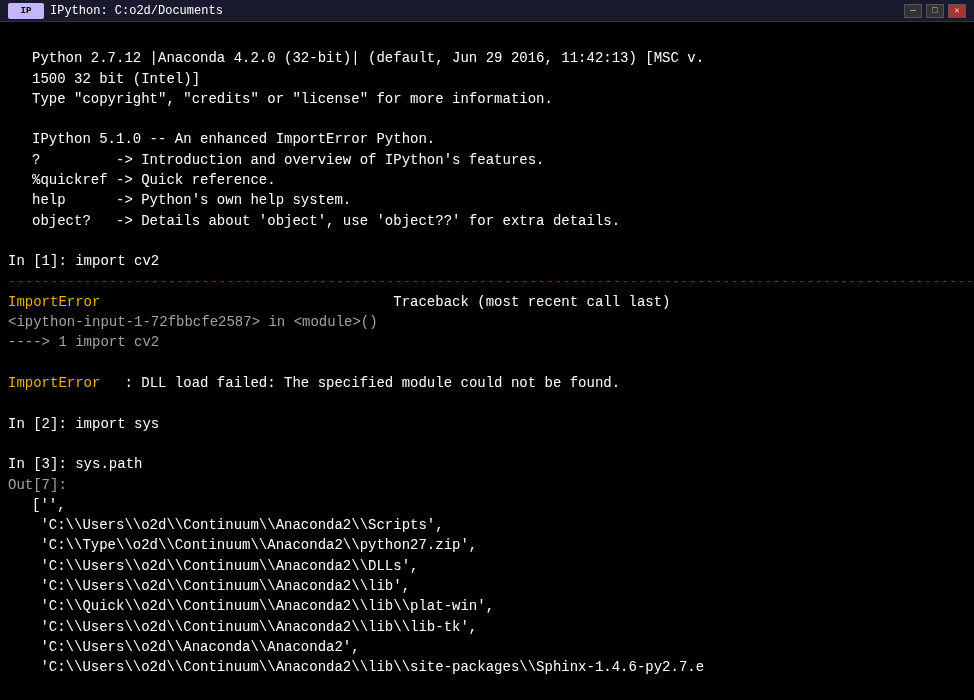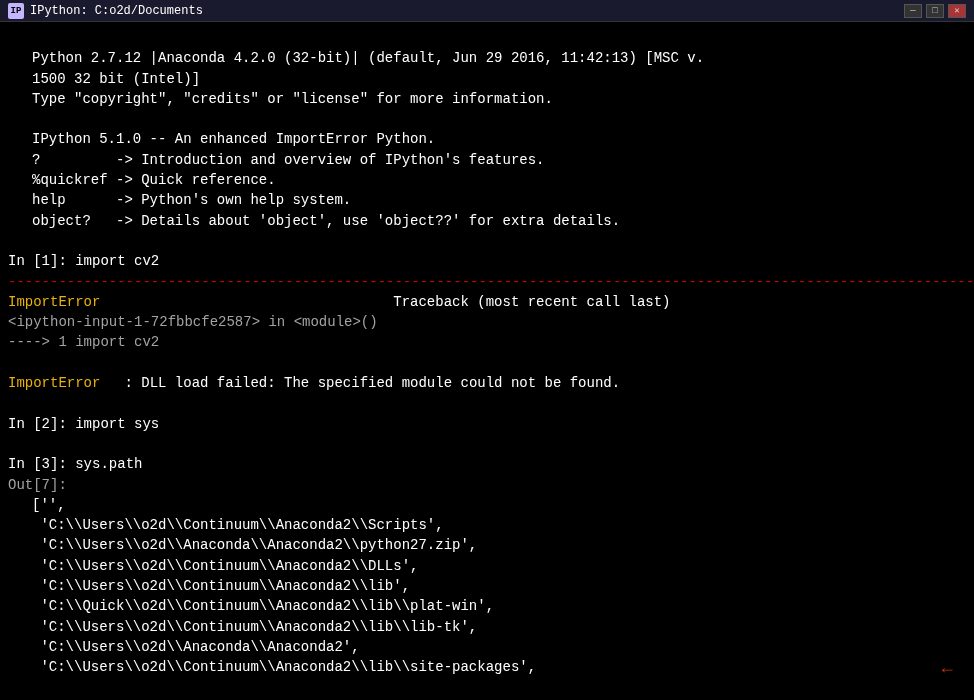--- a/index.html
+++ b/index.html
@@ -21,21 +21,21 @@
       border-bottom: 1px solid #333;
     }
     .title-bar-left {
       display: flex;
       align-items: center;
       gap: 6px;
       color: #fff;
       font-size: 12px;
     }
     .title-bar-icon {
-      width: 16px;
+      width: 36px;
       height: 16px;
       background: #c4b5fd;
       border-radius: 2px;
       display: flex;
       align-items: center;
       justify-content: center;
       font-size: 9px;
       color: #000;
       font-weight: bold;
     }
@@ -104,27 +104,26 @@
 <span class="red">----&gt; 1 import cv2</span>
 <span> </span>
 <span><span class="bright-red">ImportError</span><span class="white">: DLL load failed: The specified module could not be found.</span></span>
 <span> </span>
 <span class="green">In [2]: <span class="green">import sys</span></span>
 <span> </span>
 <span class="green">In [3]: <span class="green">sys.path</span></span>
 <span class="red">Out[7]:</span>
 <span class="white">['',</span>
 <span class="white"> 'C:\\Users\\o2d\\Continuum\\Anaconda2\\Scripts',</span>
-<span class="white"> 'C:\\Users\\o2d\\Anaconda\\Anaconda2\\python27.zip',</span>
+<span class="white"> 'C:\\Type\\o2d\\Continuum\\Anaconda2\\python27.zip',</span>
 <span class="white"> 'C:\\Users\\o2d\\Continuum\\Anaconda2\\DLLs',</span>
 <span class="white"> 'C:\\Users\\o2d\\Continuum\\Anaconda2\\lib',</span>
 <span class="white"> 'C:\\Quick\\o2d\\Continuum\\Anaconda2\\lib\\plat-win',</span>
 <span class="white"> 'C:\\Users\\o2d\\Continuum\\Anaconda2\\lib\\lib-tk',</span>
 <span class="white"> 'C:\\Users\\o2d\\Anaconda\\Anaconda2',</span>
-<span style="position:relative; display:block;"><span class="white"> 'C:\\Users\\o2d\\Continuum\\Anaconda2\\lib\\site-packages',</span><span style="position:absolute; right:10px; top:50%; transform:translateY(-50%); color:#cc3300; font-size:18px; font-family: serif;">←</span></span>
 <span class="white"> 'C:\\Users\\o2d\\Continuum\\Anaconda2\\lib\\site-packages\\Sphinx-1.4.6-py2.7.e</span>
 
 
 
 
 
 
 
 
 </span>

